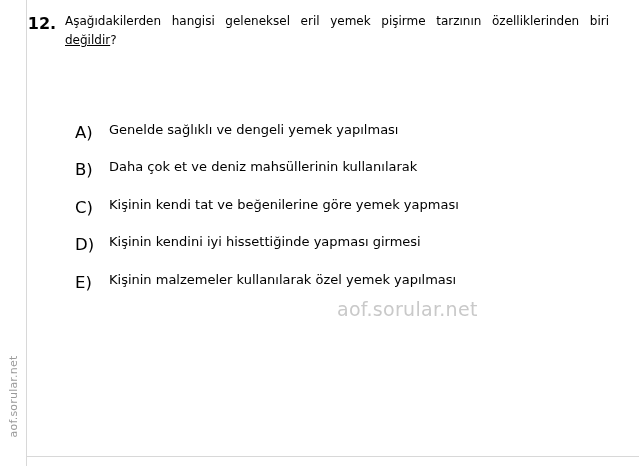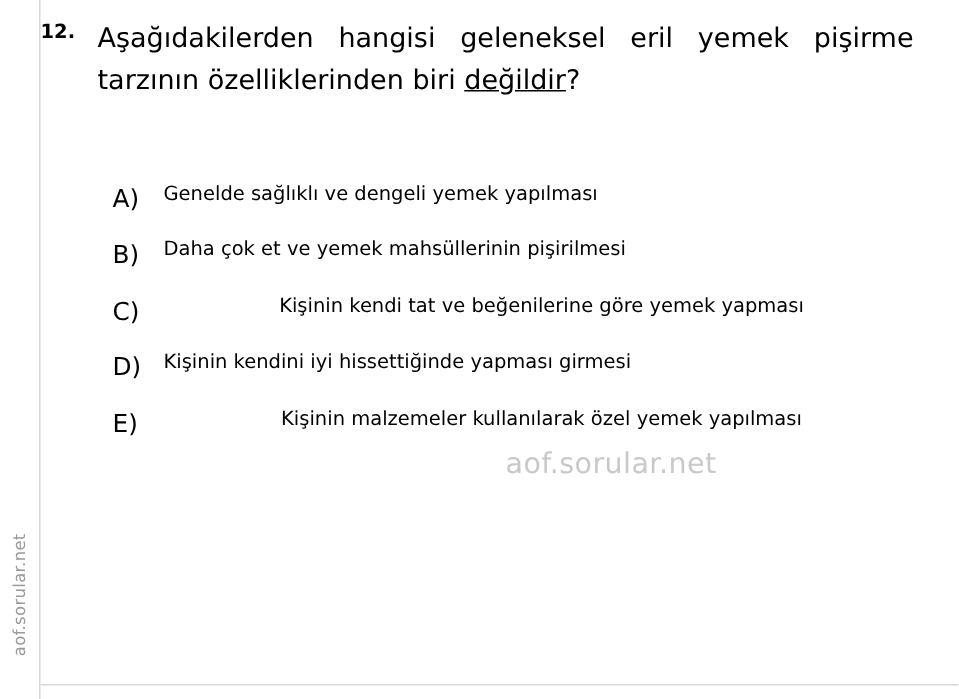--- a/index.html
+++ b/index.html
@@ -52,30 +52,30 @@
     position: absolute;
     left: 0;
     top: 12px;
     width: 600px;
     display: flex;
     align-items: flex-start;
   }
   .q-number {
     width: 38px;
     flex: 0 0 38px;
-    font-size: 13px;
+    font-size: 16px;
     font-weight: bold;
-    text-align: left;
+    text-align: center;
     padding-right: 8px;
     box-sizing: border-box;
     line-height: 1.55;
   }
   .q-text {
     flex: 1 1 auto;
-    font-size: 18px;
+    font-size: 12px;
     line-height: 1.55;
     text-align: justify;
     text-justify: inter-word;
     padding-right: 18px;
   }
   .q-text .underline {
     text-decoration: underline;
   }
 
   
@@ -101,21 +101,21 @@
     font-size: 13px;
     line-height: 1.6;
     text-align: justify;
     text-justify: inter-word;
     padding-right: 14px;
   }
   .option.justify .opt-text {
     text-align: justify;
   }
   .option.nojustify .opt-text {
-    text-align: center;
+    text-align: left;
   }
 
   
   .watermark-center {
     position: absolute;
     left: 310px;
     top: 298px;
     font-size: 19px;
     color: #c9c9c9;
     letter-spacing: 0.3px;
@@ -149,21 +149,21 @@
 
   <div class="options">
 
     <div class="option justify">
       <div class="opt-letter">A)</div>
       <div class="opt-text">Genelde sağlıklı ve dengeli yemek yapılması</div>
     </div>
 
     <div class="option justify">
       <div class="opt-letter">B)</div>
-      <div class="opt-text">Daha çok et ve yemek mahsüllerinin pişirilmesi</div>
+      <div class="opt-text">Daha çok et ve deniz mahsüllerinin kullanılarak</div>
     </div>
 
     <div class="option nojustify">
       <div class="opt-letter">C)</div>
       <div class="opt-text">Kişinin kendi tat ve beğenilerine göre yemek yapması</div>
     </div>
 
     <div class="option justify">
       <div class="opt-letter">D)</div>
       <div class="opt-text">Kişinin kendini iyi hissettiğinde yapması girmesi</div>

